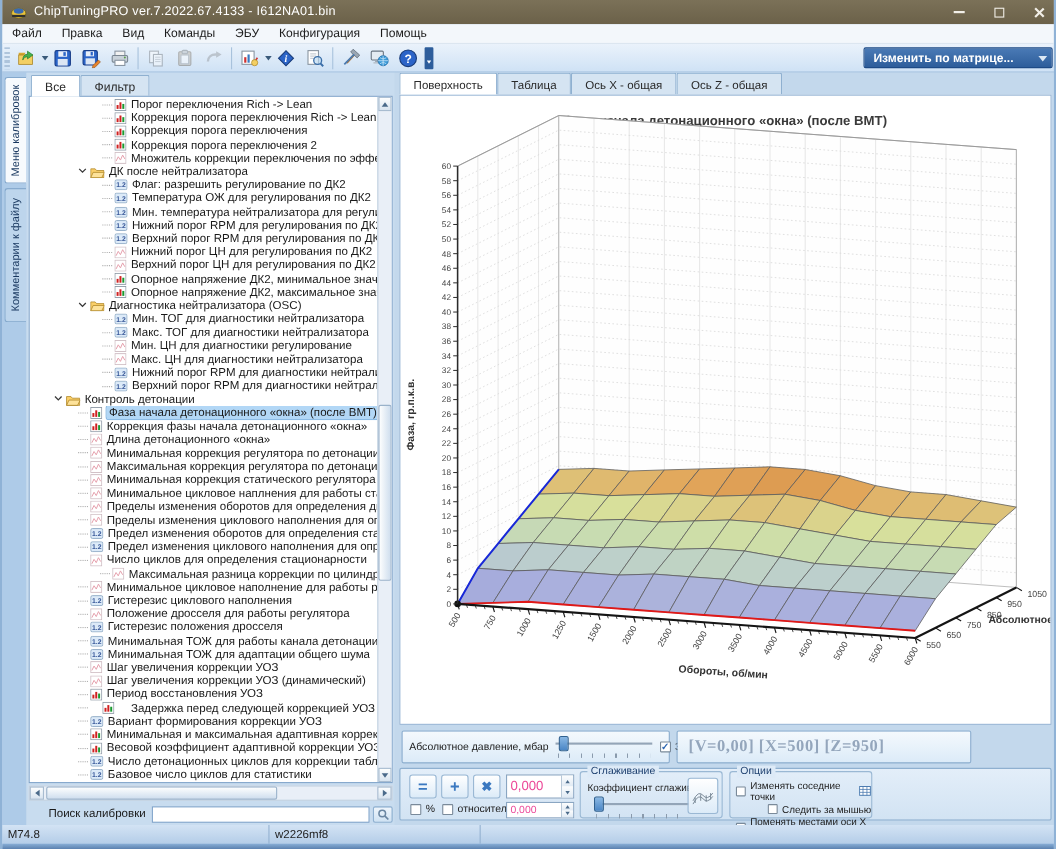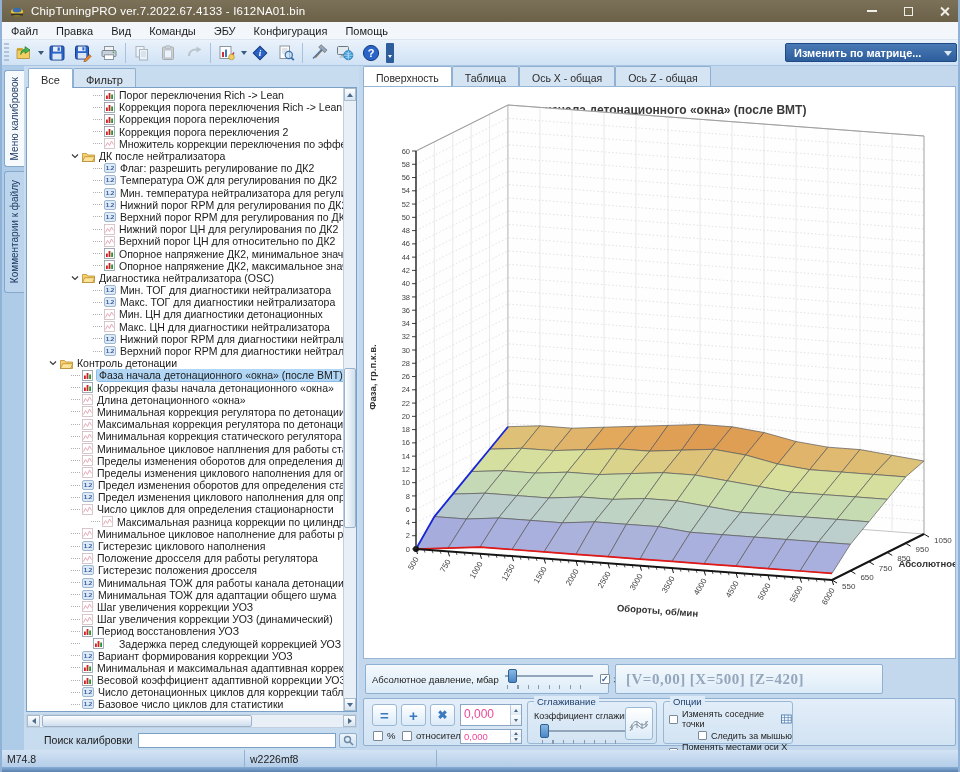--- a/index.html
+++ b/index.html
@@ -451,21 +451,21 @@
           <span class="lbl">Нижний порог ЦН для регулирования по ДК2</span>
         </div>
         <div class="trow" style="padding-left: 66px;">
           <span class="dash"></span>
           <span class="ticon">
             <svg width="11" height="11" viewBox="0 0 11 11" opacity=".8">
               <rect x=".5" y=".5" width="10" height="10" fill="#fff" stroke="#c0a8b0" stroke-width=".8"></rect>
               <path d="M1.5 8.5l2-4 2 3 2-4.5 2 3.5" fill="none" stroke="#e08898" stroke-width=".9"></path>
             </svg>
           </span>
-          <span class="lbl">Верхний порог ЦН для относительно по ДК2</span>
+          <span class="lbl">Верхний порог ЦН для регулирования по ДК2</span>
         </div>
         <div class="trow" style="padding-left: 66px;">
           <span class="dash"></span>
           <span class="ticon">
             <svg width="11" height="11" viewBox="0 0 11 11">
               <rect x=".5" y=".5" width="10" height="10" fill="#fff" stroke="#8a96a2" stroke-width=".8"></rect>
               <rect x="2" y="5.5" width="1.8" height="3.5" fill="#d02020"></rect>
               <rect x="4.6" y="3" width="1.8" height="6" fill="#d02020"></rect>
               <rect x="7.2" y="4.5" width="1.8" height="4.5" fill="#1a9a30"></rect>
             </svg>
@@ -517,21 +517,21 @@
           <span class="lbl">Макс. ТОГ для диагностики нейтрализатора</span>
         </div>
         <div class="trow" style="padding-left: 66px;">
           <span class="dash"></span>
           <span class="ticon">
             <svg width="11" height="11" viewBox="0 0 11 11" opacity=".8">
               <rect x=".5" y=".5" width="10" height="10" fill="#fff" stroke="#c0a8b0" stroke-width=".8"></rect>
               <path d="M1.5 8.5l2-4 2 3 2-4.5 2 3.5" fill="none" stroke="#e08898" stroke-width=".9"></path>
             </svg>
           </span>
-          <span class="lbl">Мин. ЦН для диагностики детонационных</span>
+          <span class="lbl">Мин. ЦН для диагностики регулирование</span>
         </div>
         <div class="trow" style="padding-left: 66px;">
           <span class="dash"></span>
           <span class="ticon">
             <svg width="11" height="11" viewBox="0 0 11 11" opacity=".8">
               <rect x=".5" y=".5" width="10" height="10" fill="#fff" stroke="#c0a8b0" stroke-width=".8"></rect>
               <path d="M1.5 8.5l2-4 2 3 2-4.5 2 3.5" fill="none" stroke="#e08898" stroke-width=".9"></path>
             </svg>
           </span>
           <span class="lbl">Макс. ЦН для диагностики нейтрализатора</span>
@@ -1183,21 +1183,21 @@
         <div class="track"></div>
         <div class="thumb" style="left:3px;"></div>
         <div class="ticks"></div>
       </div>
       <div class="cb-row" style="margin-left:7px;">
         <span class="cb checked"></span>
         <span>3D</span>
       </div>
     </div>
     <div class="pbox pbox2">
-      <span class="vxz">[V=0,00] [X=500] [Z=420]</span>
+      <span class="vxz">[V=0,00] [X=500] [Z=950]</span>
     </div>
   </div>
   <div class="edit-bar">
     <div class="ebtn" style="left:8px;top:5px;">
         <span>=</span>
       </div>
     <div class="ebtn" style="left:37px;top:5px;">
         <span>+</span>
       </div>
     <div class="ebtn" style="left:66px;top:5px;">

